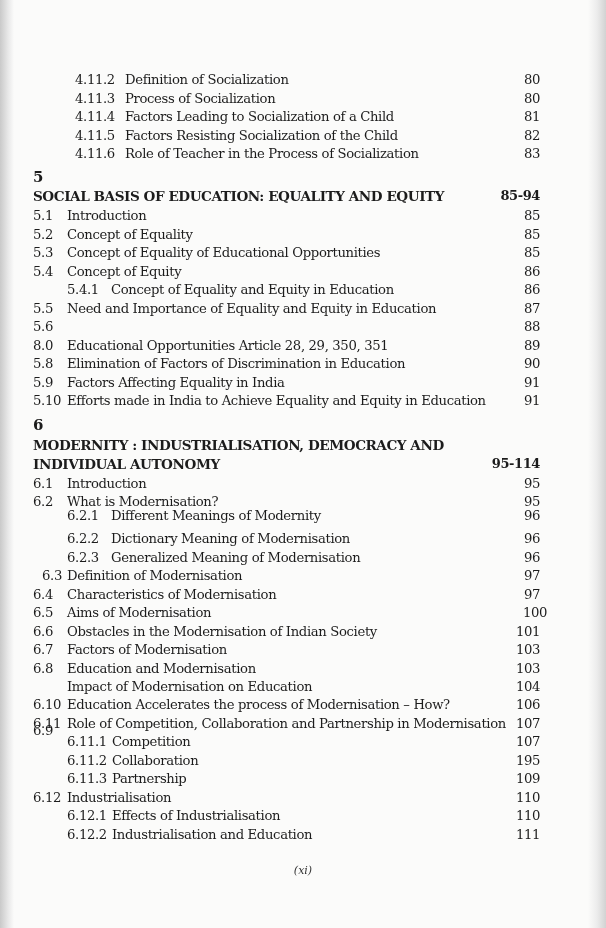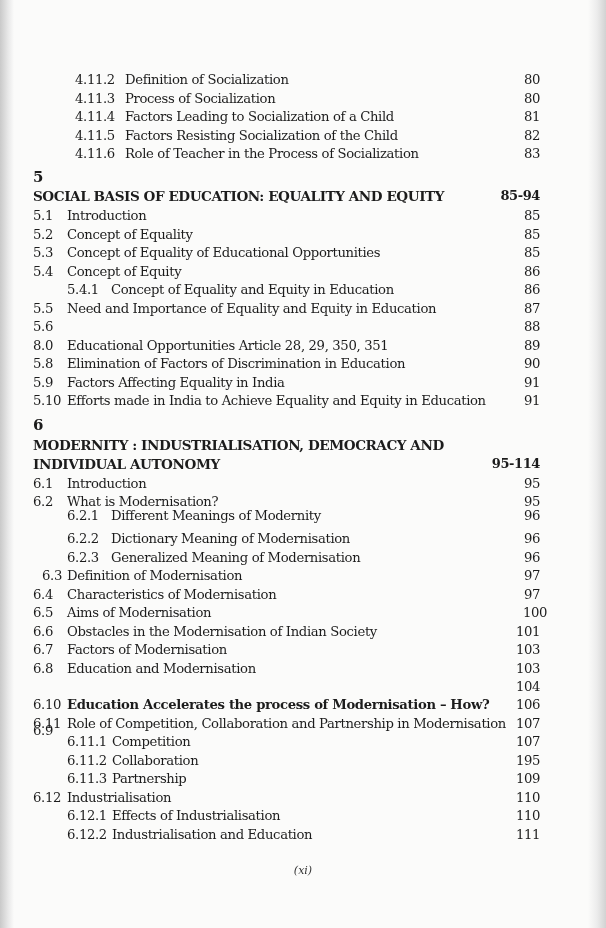--- a/index.html
+++ b/index.html
@@ -197,25 +197,26 @@
         <span class="title" style="left: 67px;">Factors of Modernisation</span>
         <span class="pg">103</span>
       </div>
       <div class="row" style="top: 659.5px;">
         <span class="num" style="left: 33px;">6.8</span>
         <span class="title" style="left: 67px;">Education and Modernisation</span>
         <span class="pg">103</span>
       </div>
       <div class="row" style="top: 677.95px;">
         <span class="num" style="left: 33px; margin-top: 44px;">6.9</span>
+        <span class="title" style="left: 67px;">Impact of Modernisation on Education</span>
         <span class="pg">104</span>
       </div>
       <div class="row" style="top: 696.4px;">
         <span class="num" style="left: 33px;">6.10</span>
-        <span class="title" style="left: 67px; font-weight: bold;">Education Accelerates the process of Modernisation – How?</span>
+        <span class="title" style="left: 67px;">Education Accelerates the process of Modernisation – How?</span>
         <span class="pg">106</span>
       </div>
       <div class="row" style="top: 714.85px;">
         <span class="num" style="left: 33px;">6.11</span>
         <span class="title" style="left: 67px;">Role of Competition, Collaboration and Partnership in Modernisation</span>
         <span class="pg">107</span>
       </div>
       <div class="row" style="top: 733.3px;">
         <span class="num" style="left: 67px;">6.11.1</span>
         <span class="title" style="left: 112px;">Competition</span>

